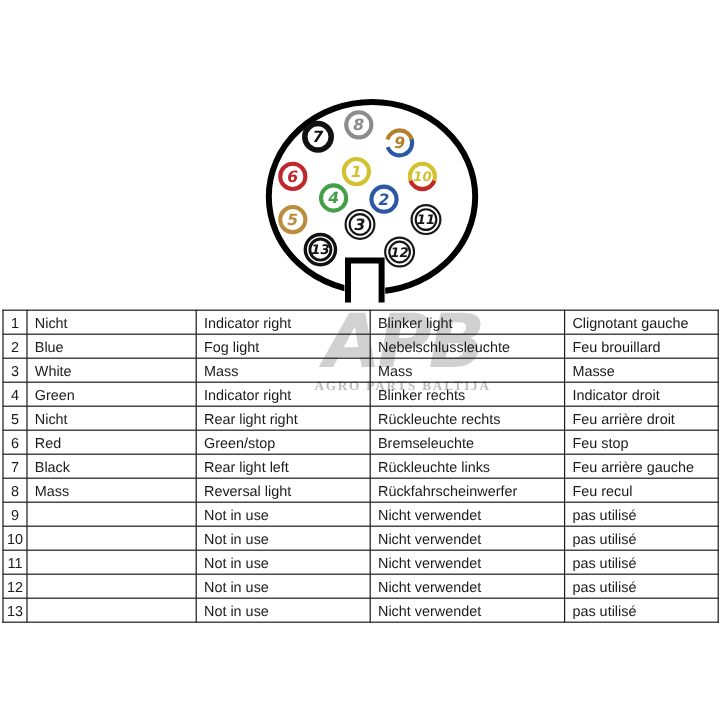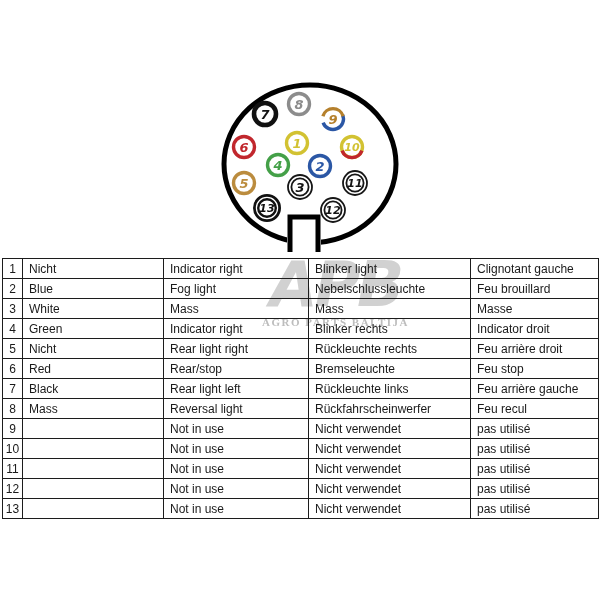--- a/index.html
+++ b/index.html
@@ -156,21 +156,21 @@
         <tr>
           <td class="num">5</td>
           <td>Nicht</td>
           <td>Rear light right</td>
           <td>Rückleuchte rechts</td>
           <td>Feu arrière droit</td>
         </tr>
         <tr>
           <td class="num">6</td>
           <td>Red</td>
-          <td>Rear/stop</td>
+          <td>Green/stop</td>
           <td>Bremseleuchte</td>
           <td>Feu stop</td>
         </tr>
         <tr>
           <td class="num">7</td>
           <td>Black</td>
           <td>Rear light left</td>
           <td>Rückleuchte links</td>
           <td>Feu arrière gauche</td>
         </tr>

